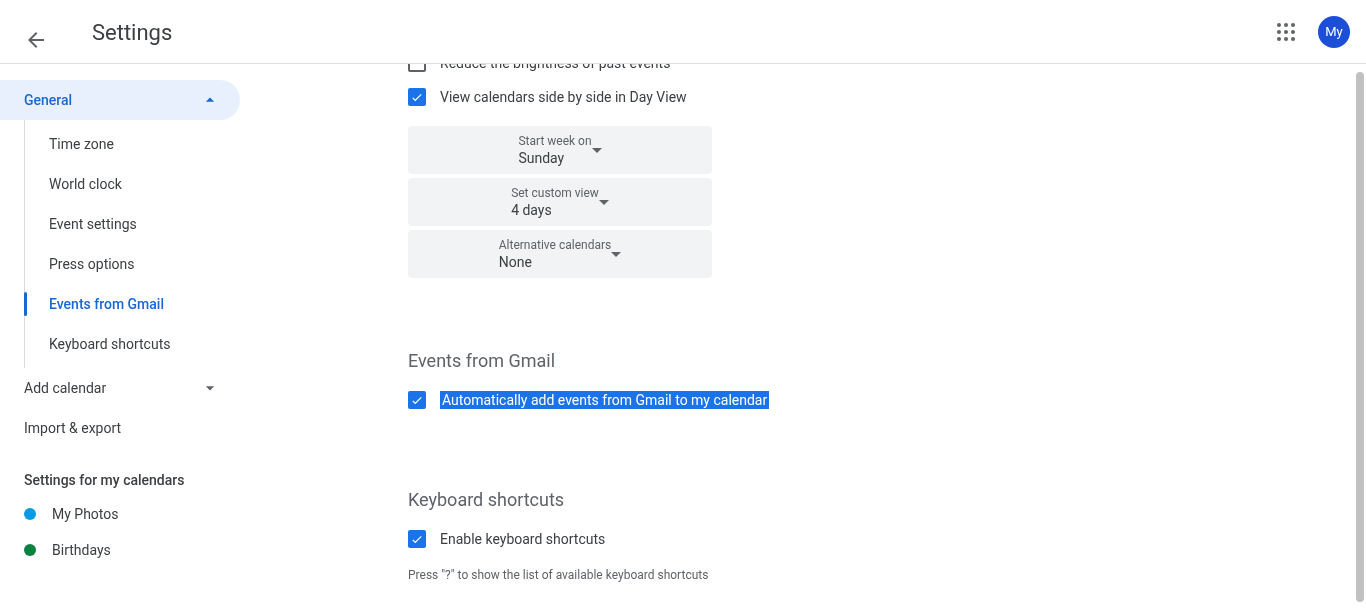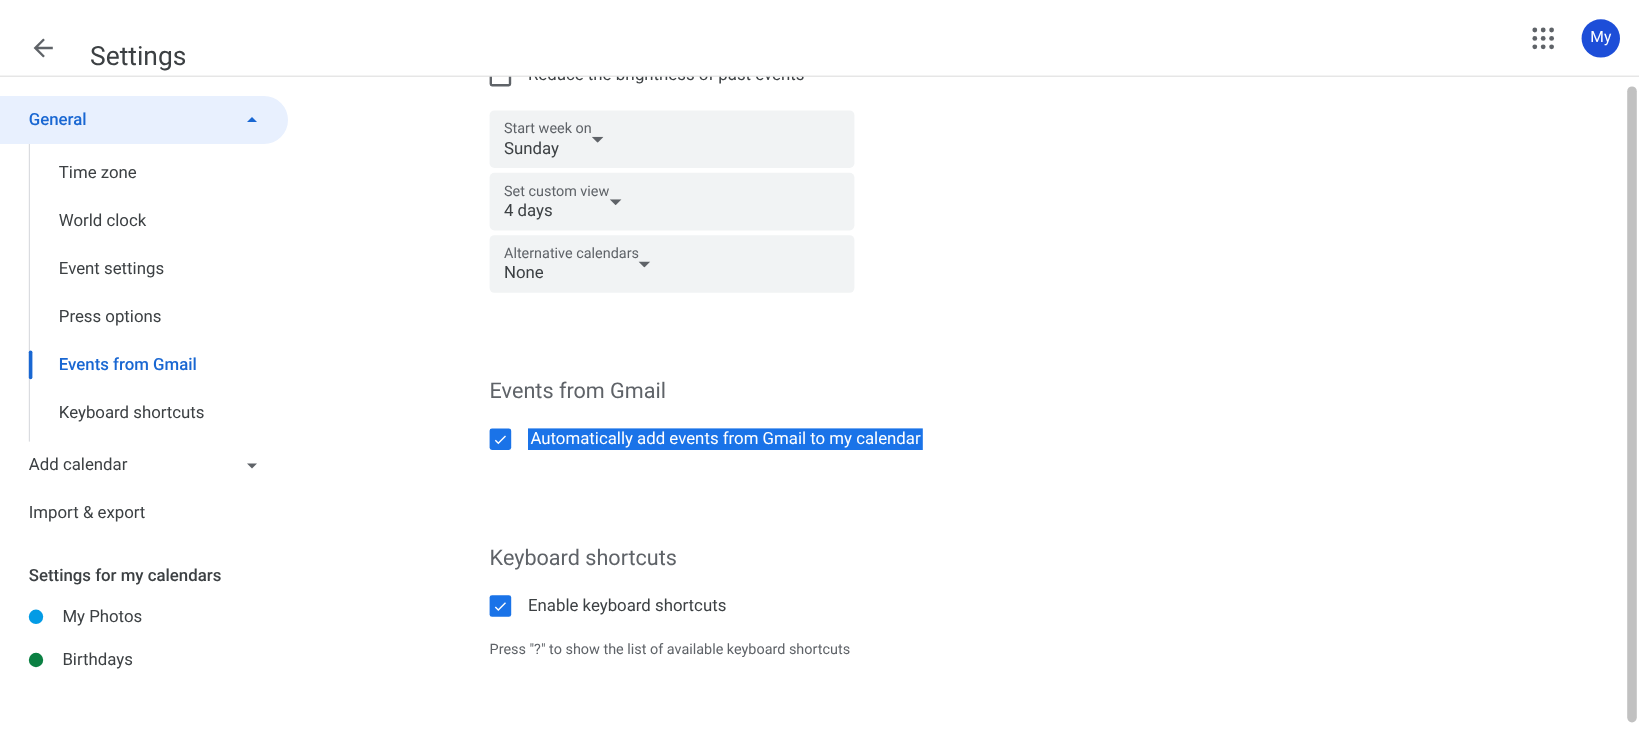--- a/index.html
+++ b/index.html
@@ -15,22 +15,22 @@
   .header {
     height: 64px;
     border-bottom: 1px solid #e0e0e0;
     display: flex;
     align-items: center;
     padding: 0 16px;
     justify-content: space-between;
   }
   .header-left {
     display: flex;
-    align-items: flex-end;
-    gap: 19px;
+    align-items: flex-start;
+    gap: 36px;
     margin-top: 16px;
   }
   .back-btn {
     width: 40px;
     height: 40px;
     border-radius: 50%;
     display: flex;
     align-items: center;
     justify-content: center;
     cursor: pointer;
@@ -172,21 +172,21 @@
   }
   .dropdown {
     width: 304px;
     height: 48px;
     background: #f1f3f4;
     border-radius: 4px;
     margin-top: 4px;
     padding: 6px 12px;
     display: flex;
     align-items: center;
-    justify-content: flex-start;
+    justify-content: center;
     cursor: pointer;
   }
   .dropdown-lbls {
     display: flex; flex-direction: column;
   }
   .dropdown-label {
     font-size: 12px; color: #5f6368;
   }
   .dropdown-value {
     font-size: 14px; color: #3c4043; margin-top: 2px;
@@ -290,20 +290,28 @@
       <span>Birthdays</span>
     </div>
   </div>
 
   <div class="main">
     <div class="main-inner">
       <div class="check-row">
         <div class="checkbox unchecked"></div>
         <span class="check-label">Reduce the brightness of past events</span>
       </div>
+      <div class="check-row">
+        <div class="checkbox checked">
+          <svg viewBox="0 0 24 24">
+              <path d="M9 16.2l-3.5-3.5L4 14.2 9 19.2 20 8.2l-1.4-1.4z"></path>
+            </svg>
+        </div>
+        <span class="check-label">View calendars side by side in Day View</span>
+      </div>
 
       <div class="dropdown" style="margin-top:12px">
         <div class="dropdown-lbls">
           <span class="dropdown-label">Start week on</span>
           <span class="dropdown-value">Sunday</span>
         </div>
         <svg class="dropdown-arrow" viewBox="0 0 10 5">
             <path d="M0 0l5 5 5-5z" fill="#5f6368"></path>
           </svg>
       </div>

